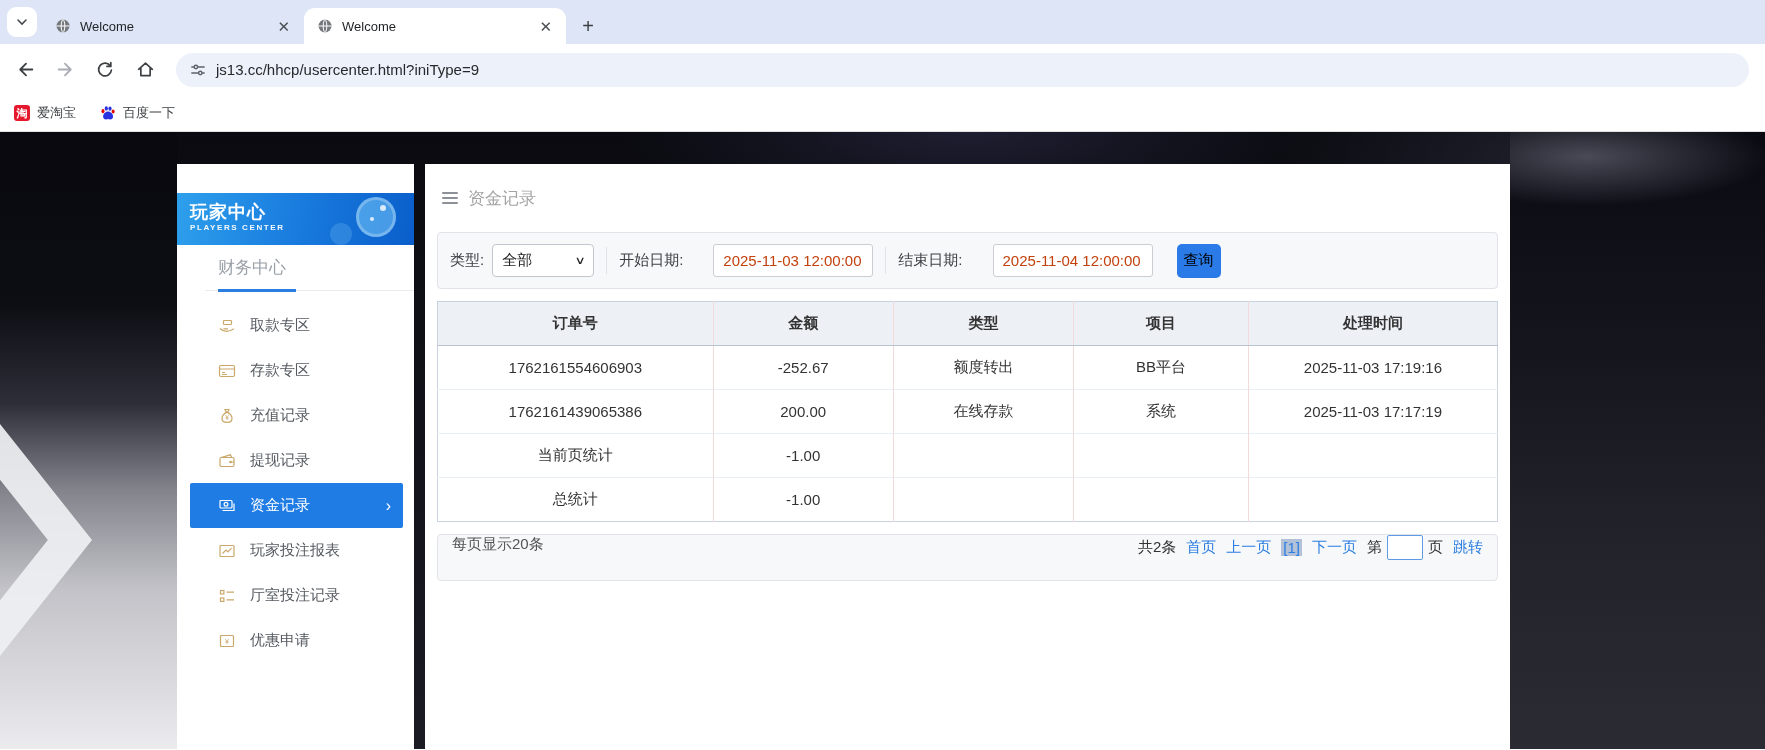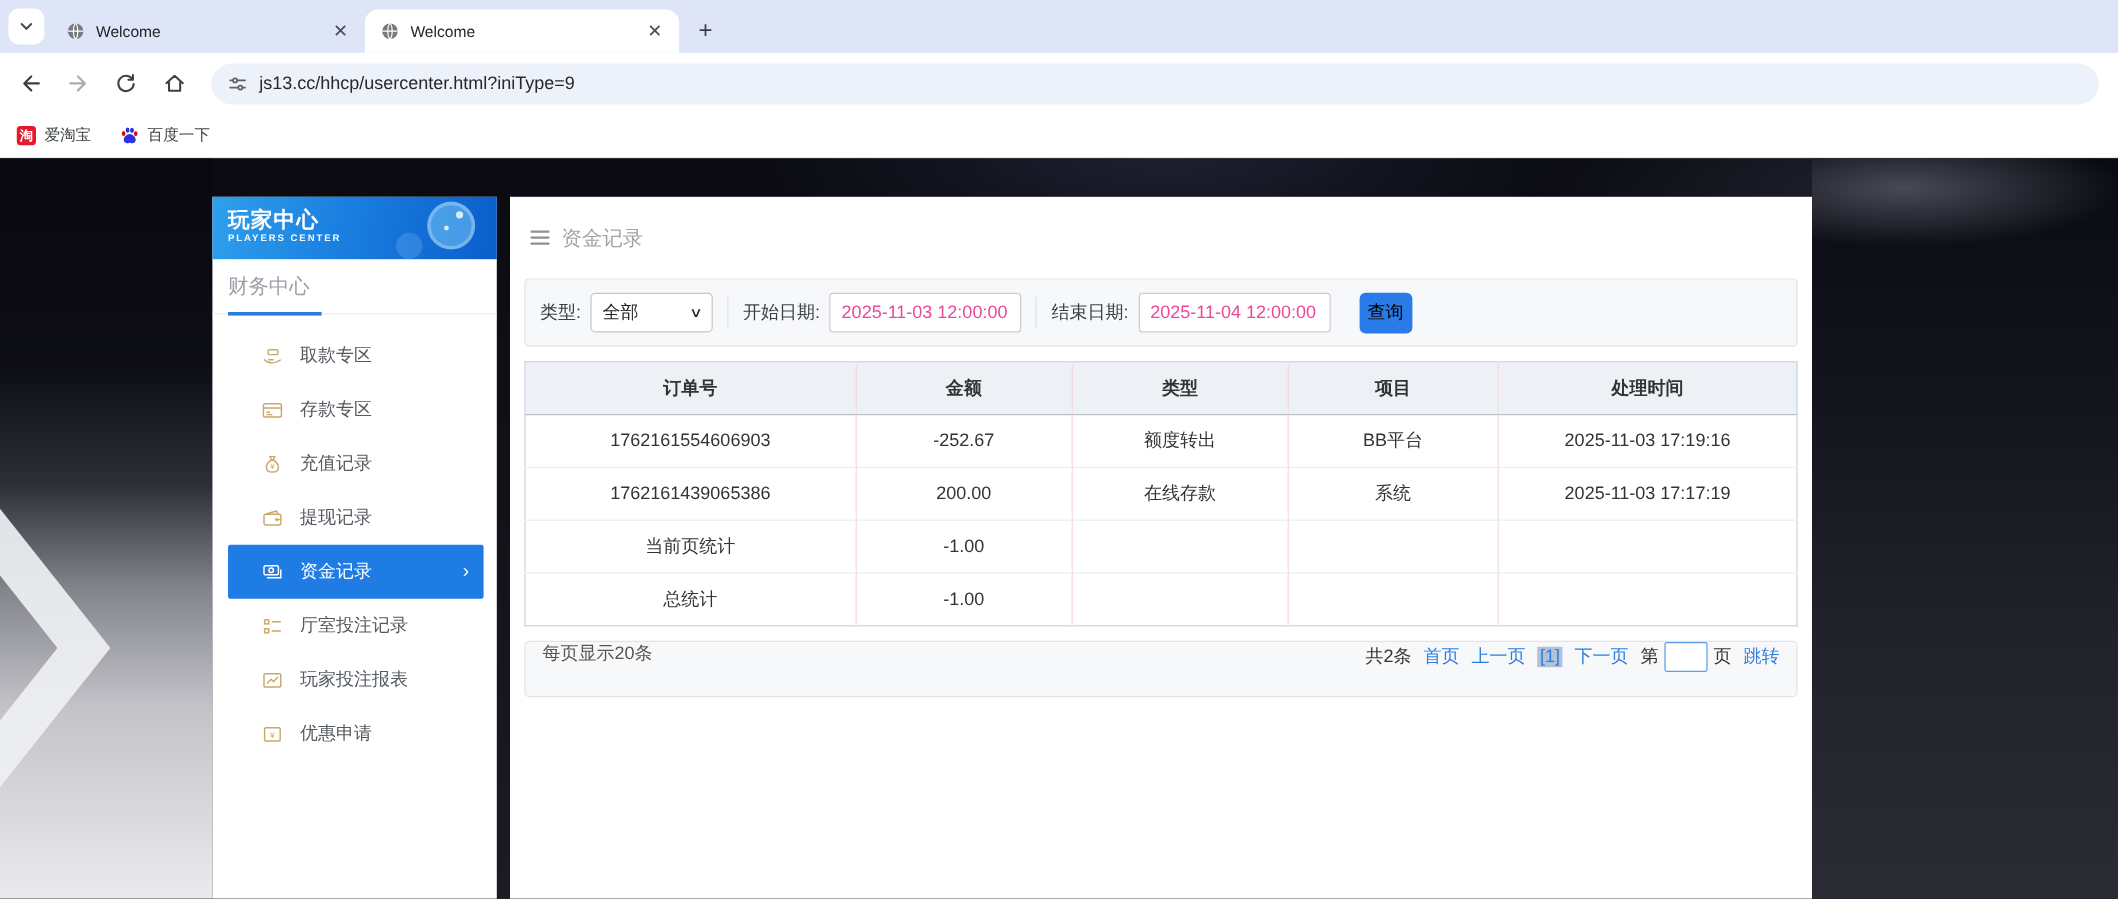--- a/index.html
+++ b/index.html
@@ -38,29 +38,29 @@
     background:linear-gradient(180deg,#08080e 0%,#0d0d14 28%,#2e2e38 44%,#83838c 58%,#c2c2c8 74%,#ebebee 100%); }
   .bg-right { position:absolute; left:1510px; right:0; top:0; height:100%;
     background:radial-gradient(ellipse 260px 70px at 30% 4%, rgba(150,150,170,.45), transparent 70%),
                linear-gradient(180deg,#0a0a12 0%,#15151d 35%,#22222a 65%,#2b2b33 100%); }
   .bg-arrow { position:absolute; left:0; top:292px; width:92px; height:232px; background:#eef0f3; opacity:.92;
     clip-path:polygon(0 0,100% 50%,0 100%,0 76%,52% 50%,0 24%); }
 
   
   .sidebar { position:absolute; left:177px; top:32px; width:237px; bottom:0; background:#fff; }
   .sb-header { height:52px; position:relative; overflow:hidden; padding:8px 0 0 13px;
-    background:linear-gradient(100deg,#2ea0ec 0%,#1b7fe0 45%,#0a5ecb 100%); }
+    background:linear-gradient(100deg,#2ea0ec 0%,#1b7fe0 45%,#0a5ecb 100%);margin-top:29px; }
   .sb-title { color:#fff; font-size:18px; font-weight:bold; letter-spacing:1px; line-height:22px;}
   .sb-sub { color:rgba(255,255,255,.95); font-size:8px; letter-spacing:1.6px; font-weight:bold;}
   .sb-pad1 { position:absolute; right:18px; top:4px; width:40px; height:40px; border-radius:50%;
     background:rgba(120,200,250,.55); box-shadow:inset 0 0 0 3px rgba(255,255,255,.25);}
   .sb-pad2 { position:absolute; right:62px; top:30px; width:22px; height:22px; border-radius:50%; background:rgba(120,190,245,.28);}
   .sb-dot { position:absolute; width:6px; height:6px; border-radius:50%; background:rgba(255,255,255,.8);}
   .sb-section { height:46px; display:flex; align-items:center; padding:0 13px; border-bottom:1px solid #ebebee;
-    font-size:17px; color:#9aa0a8; position:relative; }
+    font-size:17px; color:#9aa0a8; position:relative;margin-left:28px; }
   .sb-section::after { content:""; position:absolute; left:13px; bottom:-2px; width:78px; height:3px; background:#2b7de0; }
   .menu { margin-top:12px; }
   .menu-item { height:45px; display:flex; align-items:center; gap:14px; padding-left:28px; margin:0 11px 0 13px;
     font-size:15px; color:#555a60; cursor:pointer; position:relative; }
   .menu-item .mi-icon { color:#c9a86a; display:flex; }
   .menu-item.active { background:#1f7ce4; color:#fff; border-radius:2px; }
   .menu-item.active .mi-icon { color:#fff; }
   .mi-chevron { position:absolute; right:12px; color:#fff; font-size:16px; }
 
   
@@ -69,21 +69,21 @@
   .burger { display:flex; flex-direction:column; gap:3px; }
   .burger span { width:16px; height:2px; background:#8c9097; border-radius:1px; }
 
   .filter { margin:0 12px; height:57px; background:#f7f8fa; border:1px solid #e2e3e8; border-radius:4px;
     display:flex; align-items:center; padding:12px 12px; gap:8px; font-size:15px; color:#3c3f44; }
   .sel { width:102px; height:33px; background:#fff; border:1px solid #c3c6cc; border-radius:4px;
     display:flex; align-items:center; justify-content:space-between; padding:0 9px; color:#222; cursor:pointer; }
   .sel .chev { font-size:11px; color:#222; transform:scaleX(1.4); }
   .f-sep { width:1px; height:27px; background:#e0e2e7; margin:0 4px; }
   .f-input { width:160px; height:33px; border:1px solid #ccced4; border-radius:3px; background:#fff;
-    padding:0 9px; font-size:15px; color:#ec4899; font-family:inherit; }
+    padding:0 9px; font-size:15px; color:#c2410c; font-family:inherit;margin-left:22px; }
   .btn-query { margin-left:16px; width:44px; height:34px; background:#2a7ae8; color:#000000; border:none;
     border-radius:5px; font-size:15px; cursor:pointer; font-family:inherit; }
 
   table.records { margin:12px; width:1061px; border-collapse:collapse; font-size:15px; color:#333;
     border:1px solid #c9d3e0; }
   .records th { height:44px; background:#edf1f6; font-weight:bold; border-bottom:1px solid #b9c3cf;
     border-left:1px solid #f2dada; }
   .records td { height:44px; text-align:center; border-top:1px solid #e8eef5; border-left:1px solid #f2dada; }
   .records th:first-child, .records td:first-child { border-left:none; }
 
@@ -236,35 +236,35 @@
               <circle cx="8" cy="6.2" r="1.9"></circle>
               <path d="M4.5 12.5H16V5.5"></path>
             </svg>
           </span>
         <span>资金记录</span>
         <span class="mi-chevron">›</span>
       </div>
       <div class="menu-item">
         <span class="mi-icon">
             <svg width="18" height="16" viewBox="0 0 18 16" fill="none" stroke="currentColor" stroke-width="1.2">
+              <rect x="2" y="2.5" width="14" height="11" rx="1"></rect>
+              <path d="M4.5 10.5 8 7l2 2 3.5-3.8"></path>
+            </svg>
+          </span>
+        <span>玩家投注报表</span>
+      </div>
+      <div class="menu-item">
+        <span class="mi-icon">
+            <svg width="18" height="16" viewBox="0 0 18 16" fill="none" stroke="currentColor" stroke-width="1.2">
               <rect x="2.5" y="2.5" width="3.4" height="3.4"></rect>
               <path d="M8.5 4.2H16M8.5 11.8H16"></path>
               <rect x="2.5" y="10" width="3.4" height="3.4"></rect>
             </svg>
           </span>
         <span>厅室投注记录</span>
-      </div>
-      <div class="menu-item">
-        <span class="mi-icon">
-            <svg width="18" height="16" viewBox="0 0 18 16" fill="none" stroke="currentColor" stroke-width="1.2">
-              <rect x="2" y="2.5" width="14" height="11" rx="1"></rect>
-              <path d="M4.5 10.5 8 7l2 2 3.5-3.8"></path>
-            </svg>
-          </span>
-        <span>玩家投注报表</span>
       </div>
       <div class="menu-item">
         <span class="mi-icon">
             <svg width="18" height="16" viewBox="0 0 18 16" fill="none" stroke="currentColor" stroke-width="1.2">
               <rect x="2.5" y="2.5" width="13" height="11" rx="1"></rect>
               <text x="9" y="11" font-size="7" text-anchor="middle" fill="currentColor" stroke="none">¥</text>
             </svg>
           </span>
         <span>优惠申请</span>
       </div>

